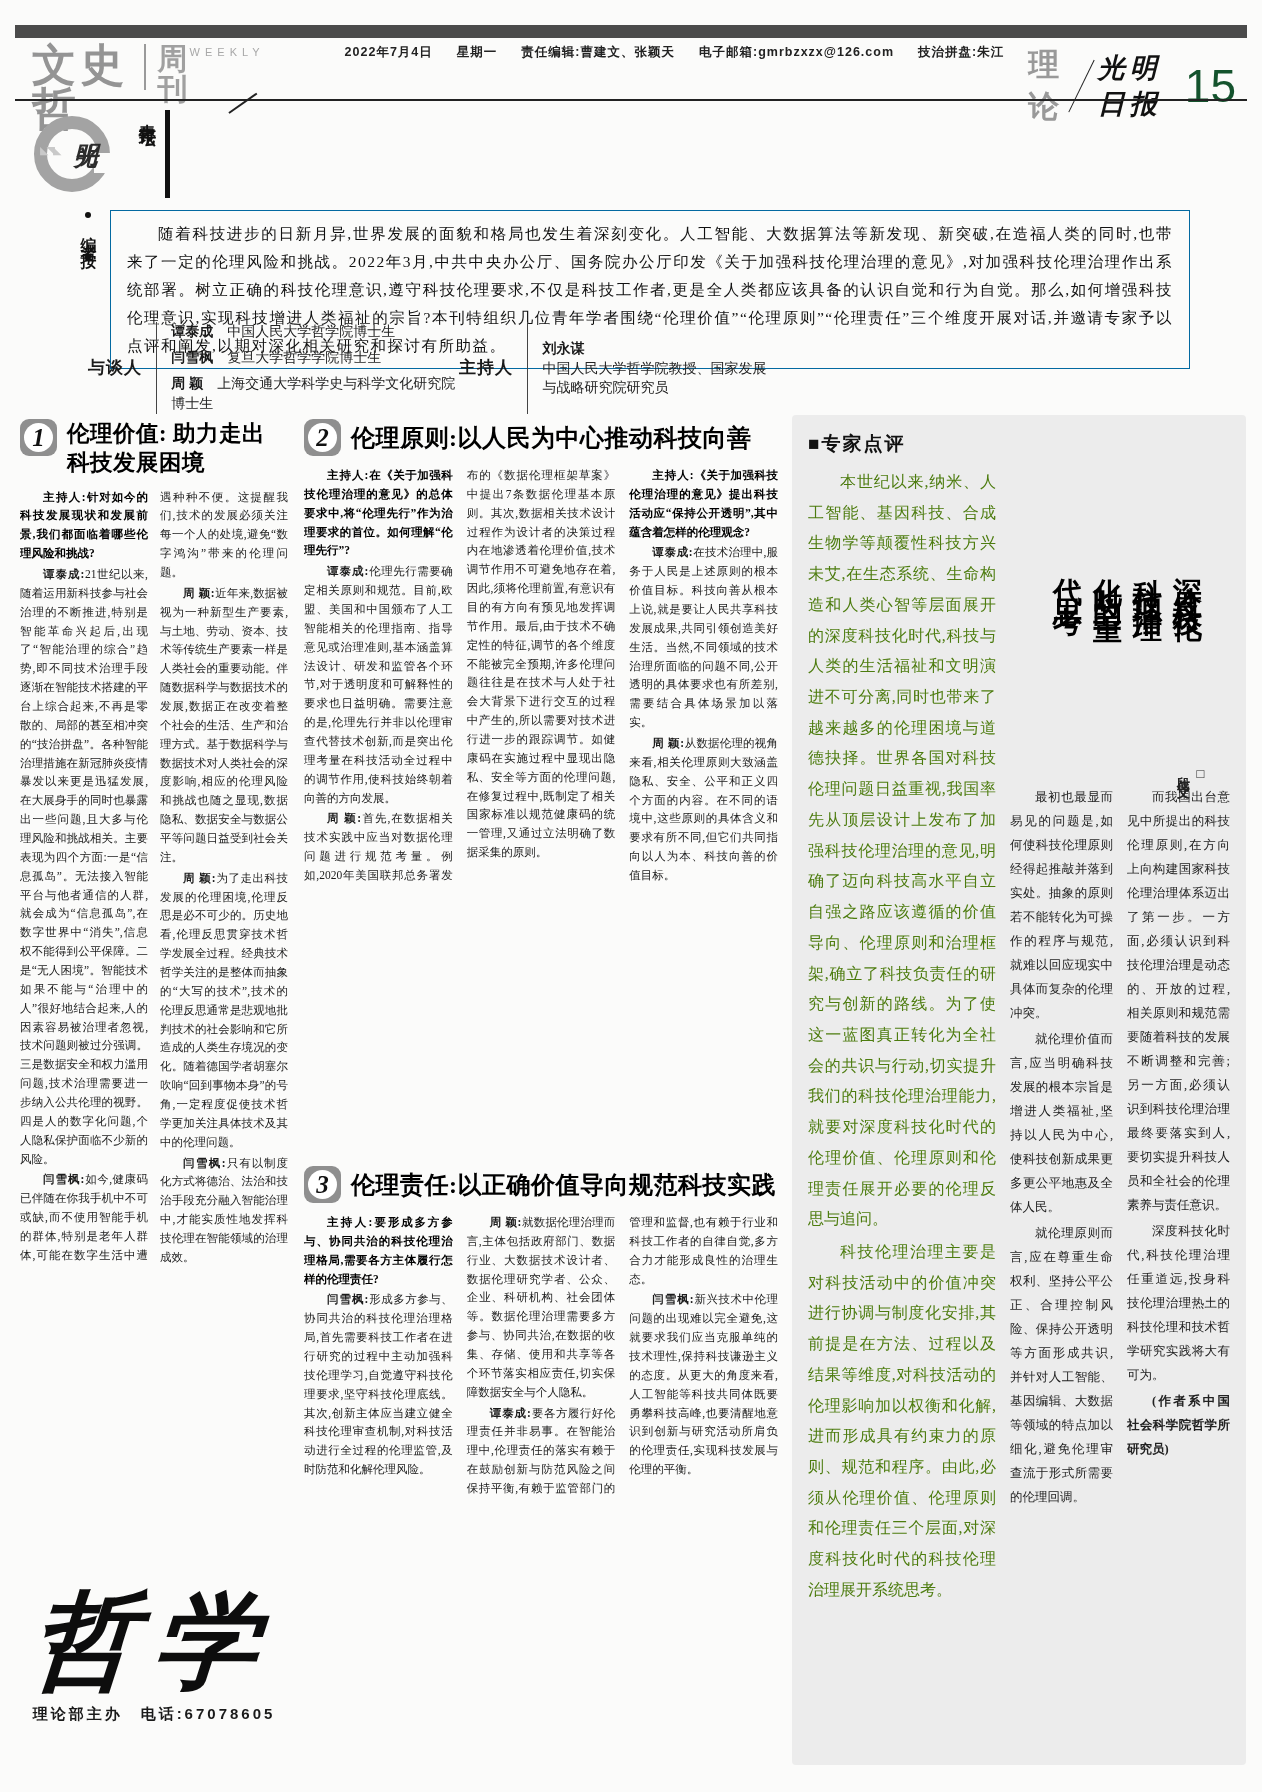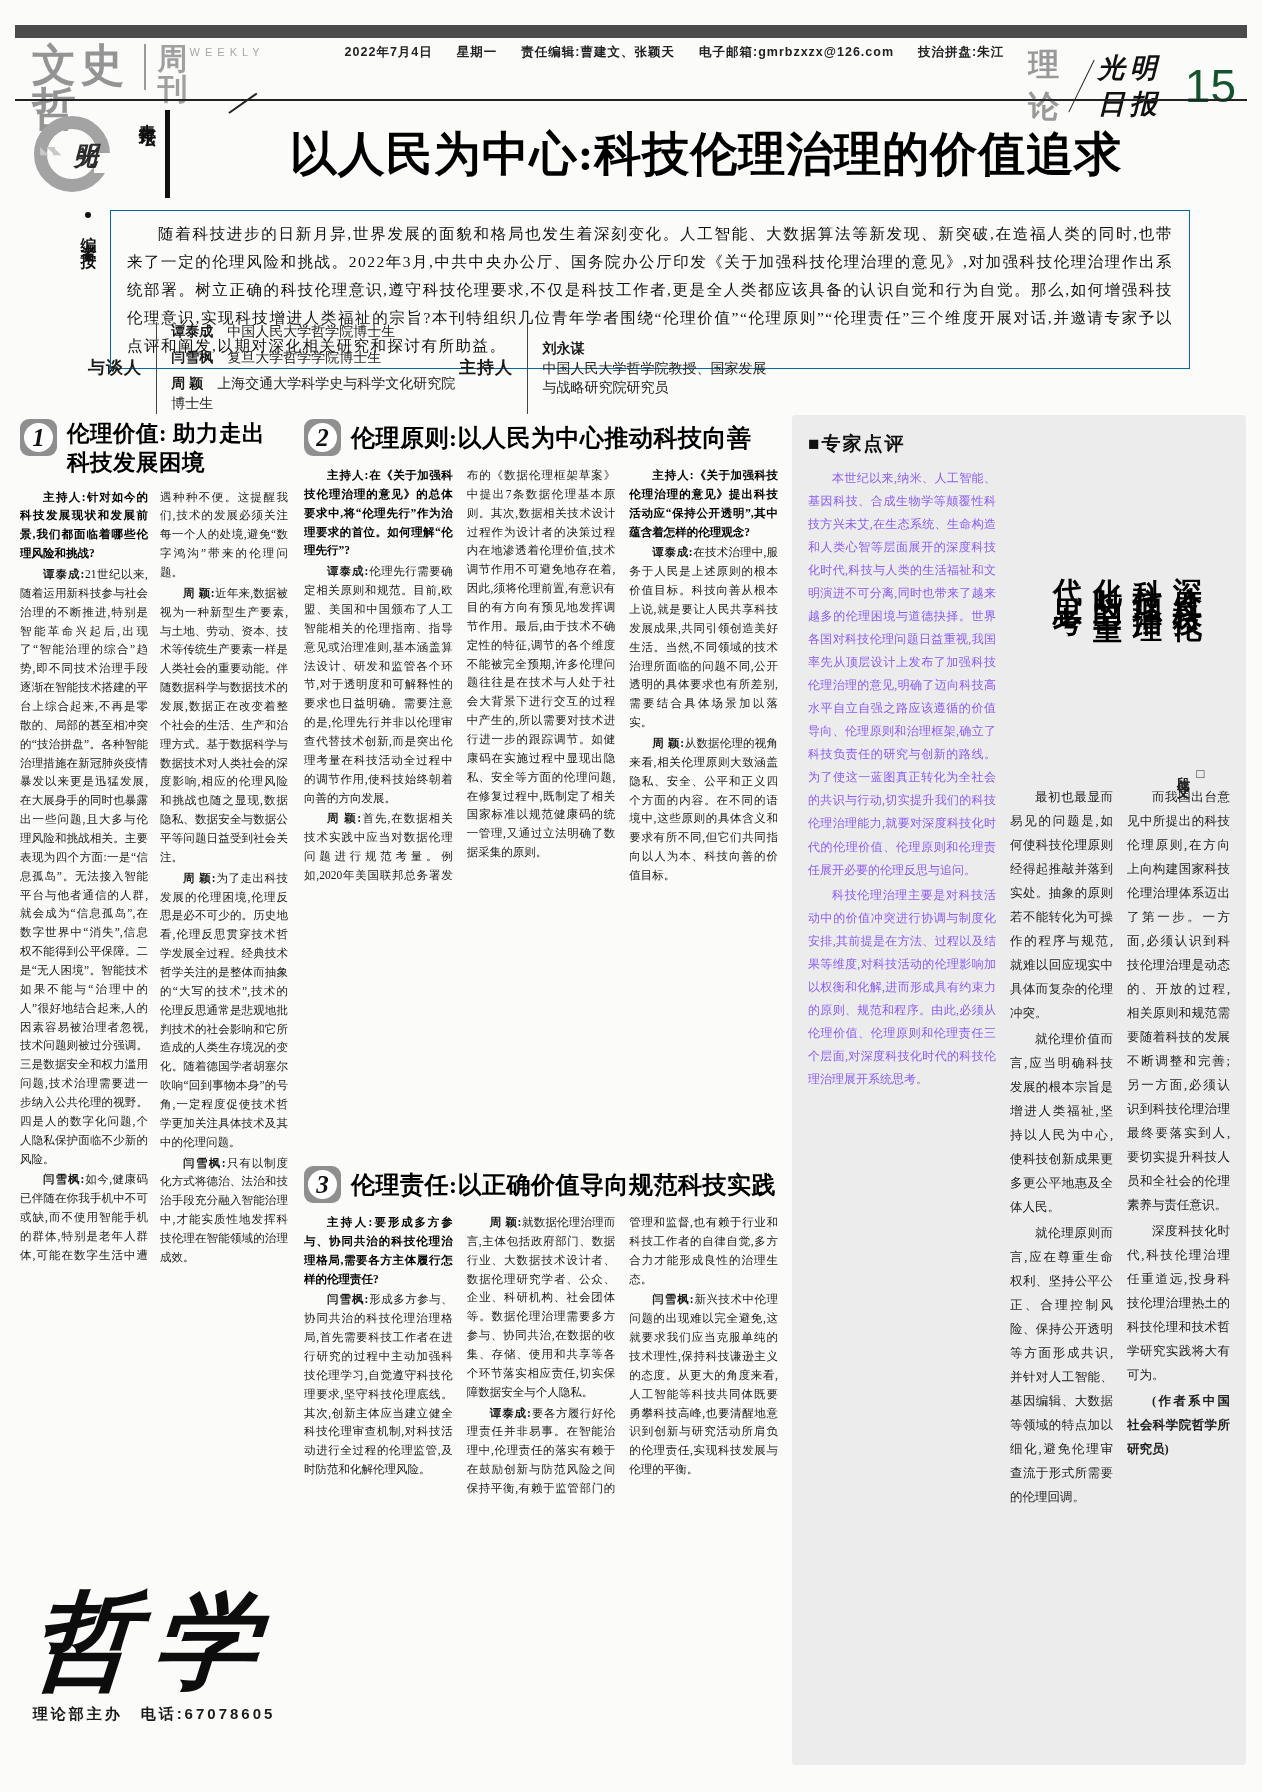--- a/index.html
+++ b/index.html
@@ -78,21 +78,21 @@
   .dept{font-size:15px;font-weight:900;letter-spacing:3px;margin-top:4px;font-family:"Liberation Sans",sans-serif;}
   .sec23{width:474px;}
   .sec2-body{height:688px;column-count:3;column-gap:14px;}
   .sec3{margin-top:12px;}
   .sec3-body{height:512px;column-count:3;column-gap:14px;}
   
   .sidebar{width:454px;height:1350px;background:#ececec;border-radius:4px;box-sizing:border-box;
            padding:16px 16px 14px;}
   .expert-head{font-size:19px;font-weight:900;letter-spacing:2px;font-family:"Liberation Sans",sans-serif;color:#111;}
   .sidebar-content{display:flex;gap:14px;margin-top:10px;}
-  .side-col1{width:188px;height:1272px;overflow:hidden;font-size:12px;line-height:1.92;text-align:justify;color:#8b5cf6;}
+  .side-col1{width:188px;height:1272px;overflow:hidden;font-size:16px;line-height:1.92;text-align:justify;color:#4d7c0f;}
   .side-col1 p,.side-cols23 p{margin:0 0 2px;text-indent:2em;}
   .side-right{flex:1;display:flex;flex-direction:column;}
   .vtitle{height:318px;writing-mode:vertical-rl;display:flex;padding-right:22px;}
   .vline1{font-size:29px;font-weight:900;letter-spacing:8px;margin-top:88px;margin-left:16px;color:#000;}
   .vline2{font-size:29px;font-weight:900;letter-spacing:8px;margin-left:12px;color:#000;}
   .vauthor{font-size:13px;font-weight:600;letter-spacing:4px;margin-top:160px;margin-left:14px;color:#222;}
   .side-cols23{flex:1;column-count:2;column-gap:14px;font-size:12.5px;line-height:1.92;
                text-align:justify;color:#222;overflow:hidden;height:948px;}
   .side-cols23 p:last-child{font-weight:bold;}
 </style>
@@ -122,21 +122,20 @@
   <div class="header-rule"></div>
   <div class="rule-slash"></div>
 
   <section class="headline-band">
     <div class="forum-logo">
       <div class="logo-c"></div>
       <span class="logo-tri">◣◥◣</span>
       <span class="logo-script">光明</span>
       <div class="logo-vert">青年论坛</div>
     </div>
-    <h1 class="headline">以人民为中心:科技伦理治理的价值追求</h1>
   </section>
 
   <section class="editor-note">
     <div class="note-label-col">
       <span class="dot"></span>
       <span class="note-label">编者按</span>
       <span class="dot"></span>
     </div>
     <div class="note-box">
       <p>随着科技进步的日新月异,世界发展的面貌和格局也发生着深刻变化。人工智能、大数据算法等新发现、新突破,在造福人类的同时,也带来了一定的伦理风险和挑战。2022年3月,中共中央办公厅、国务院办公厅印发《关于加强科技伦理治理的意见》,对加强科技伦理治理作出系统部署。树立正确的科技伦理意识,遵守科技伦理要求,不仅是科技工作者,更是全人类都应该具备的认识自觉和行为自觉。那么,如何增强科技伦理意识,实现科技增进人类福祉的宗旨?本刊特组织几位青年学者围绕“伦理价值”“伦理原则”“伦理责任”三个维度开展对话,并邀请专家予以点评和阐发,以期对深化相关研究和探讨有所助益。</p>

